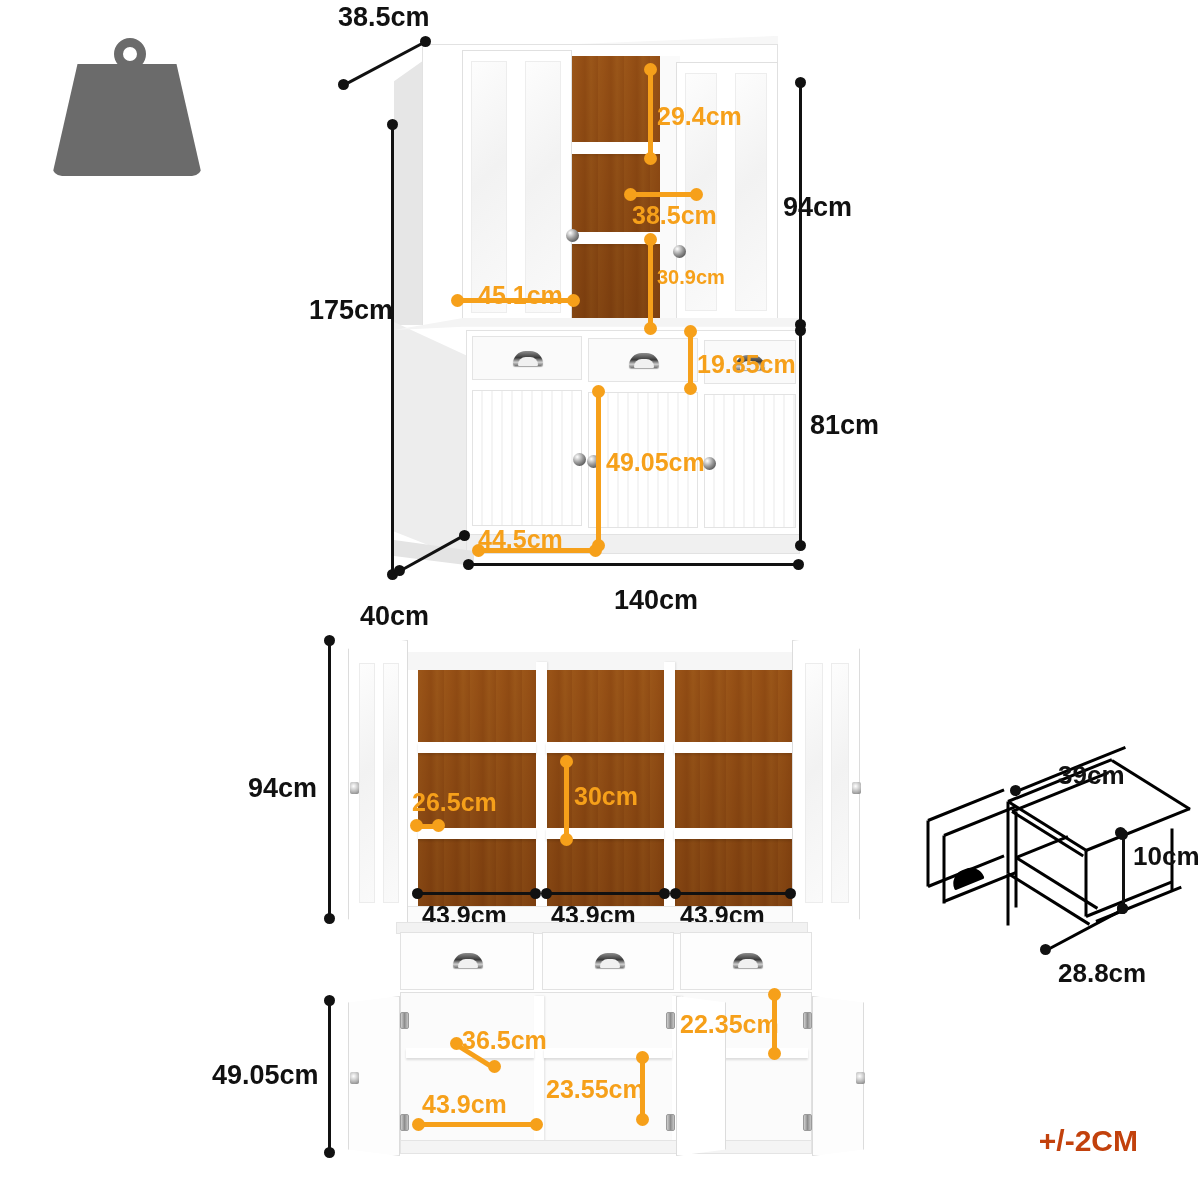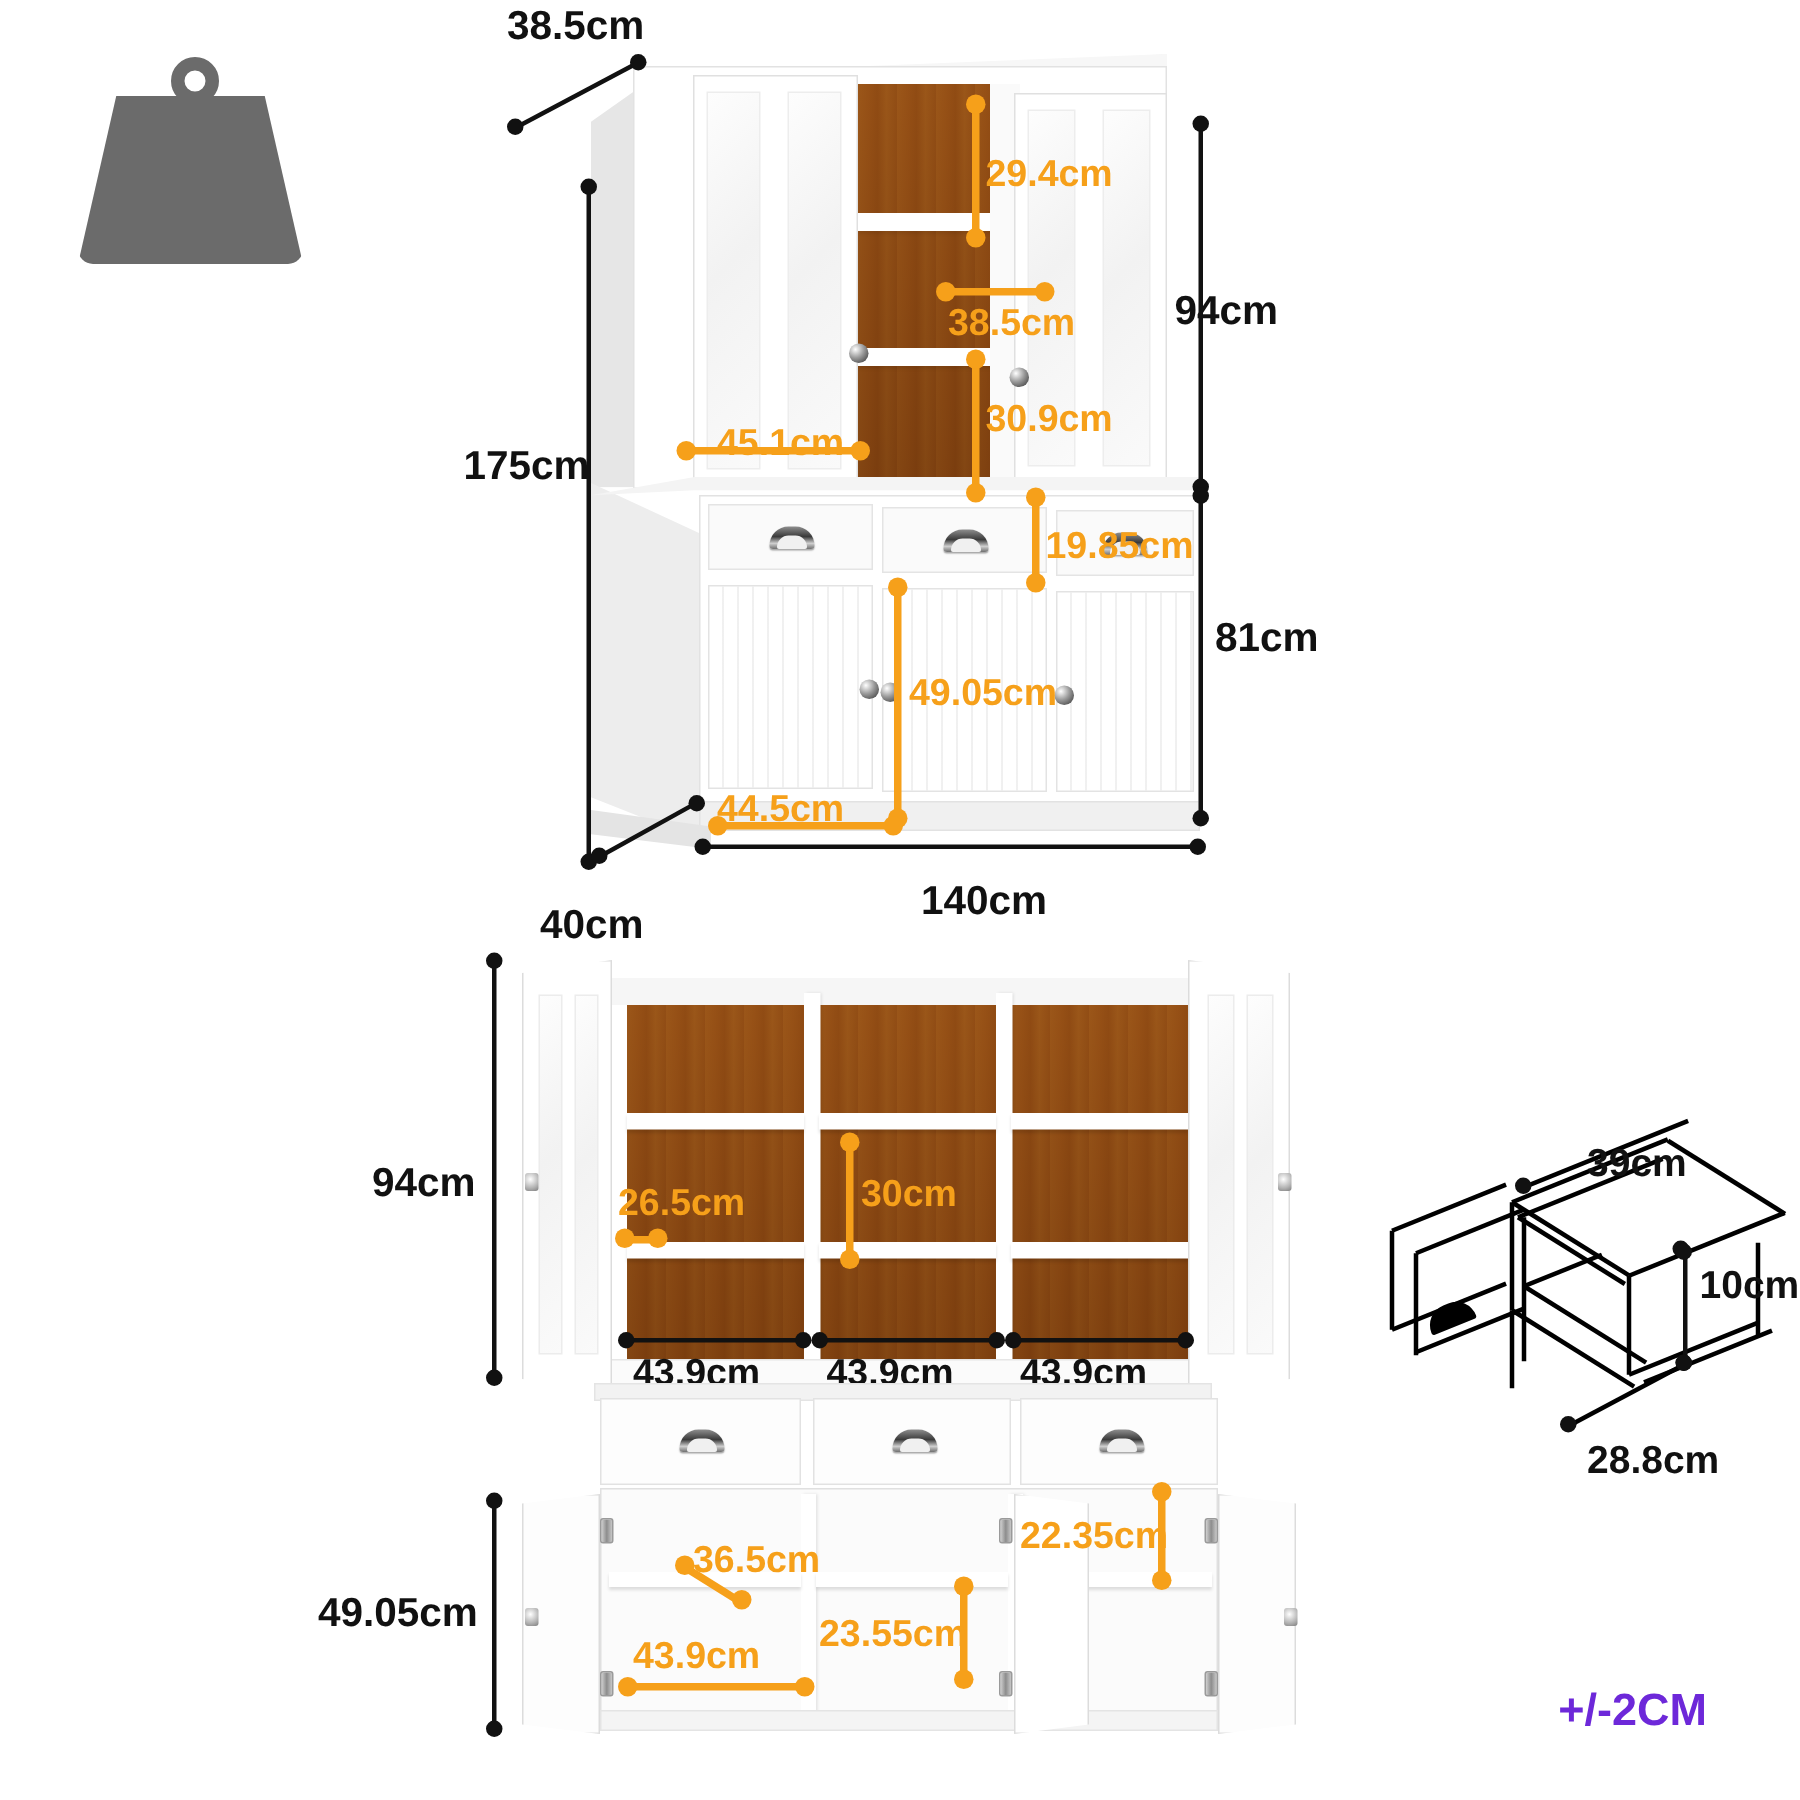--- a/index.html
+++ b/index.html
@@ -107,21 +107,21 @@
 
   
   .wire { position:absolute; background:#000000; transform-origin:0 50%; height:3px; }
   .wirepull{
     position:absolute; width:32px; height:16px;
     background:#000; border-radius:16px 16px 2px 2px;
     transform-origin:0 50%;
   }
   .tol {
     position:absolute; right:62px; bottom:42px;
-    font-size:30px; font-weight:bold; color:#6d28d9;
+    font-size:30px; font-weight:bold; color:#c2410c;
     letter-spacing:0px;
   }
 </style>
 </head>
 <body>
 
 <div class="stage">
 
   <div class="weight">
     <div class="ring"></div>
@@ -248,21 +248,21 @@
     <div class="dim o" style="left:657px; top:104px; font-size:25px;">29.4cm</div>
 
     <div class="ln lnh o" style="left:629px; top:192px; width:68px;"></div>
     <div class="dot o" style="left:624px; top:188px;"></div>
     <div class="dot o" style="left:690px; top:188px;"></div>
     <div class="dim o" style="left:632px; top:203px; font-size:25px;">38.5cm</div>
 
     <div class="ln lnv o" style="left:648px; top:238px; height:90px;"></div>
     <div class="dot o" style="left:644px; top:233px;"></div>
     <div class="dot o" style="left:644px; top:322px;"></div>
-    <div class="dim o" style="left:657px; top:267px; font-size:25px;">30.9cm</div>
+    <div class="dim o" style="left:657px; top:267px; font-size:20px;">30.9cm</div>
 
     <div class="ln lnh o" style="left:456px; top:298px; width:118px;"></div>
     <div class="dot o" style="left:451px; top:294px;"></div>
     <div class="dot o" style="left:567px; top:294px;"></div>
     <div class="dim o" style="left:478px; top:283px; font-size:25px;">45.1cm</div>
 
     <div class="ln lnv o" style="left:688px; top:330px; height:58px;"></div>
     <div class="dot o" style="left:684px; top:325px;"></div>
     <div class="dot o" style="left:684px; top:382px;"></div>
     <div class="dim o" style="left:697px; top:352px; font-size:25px;">19.85cm</div>

